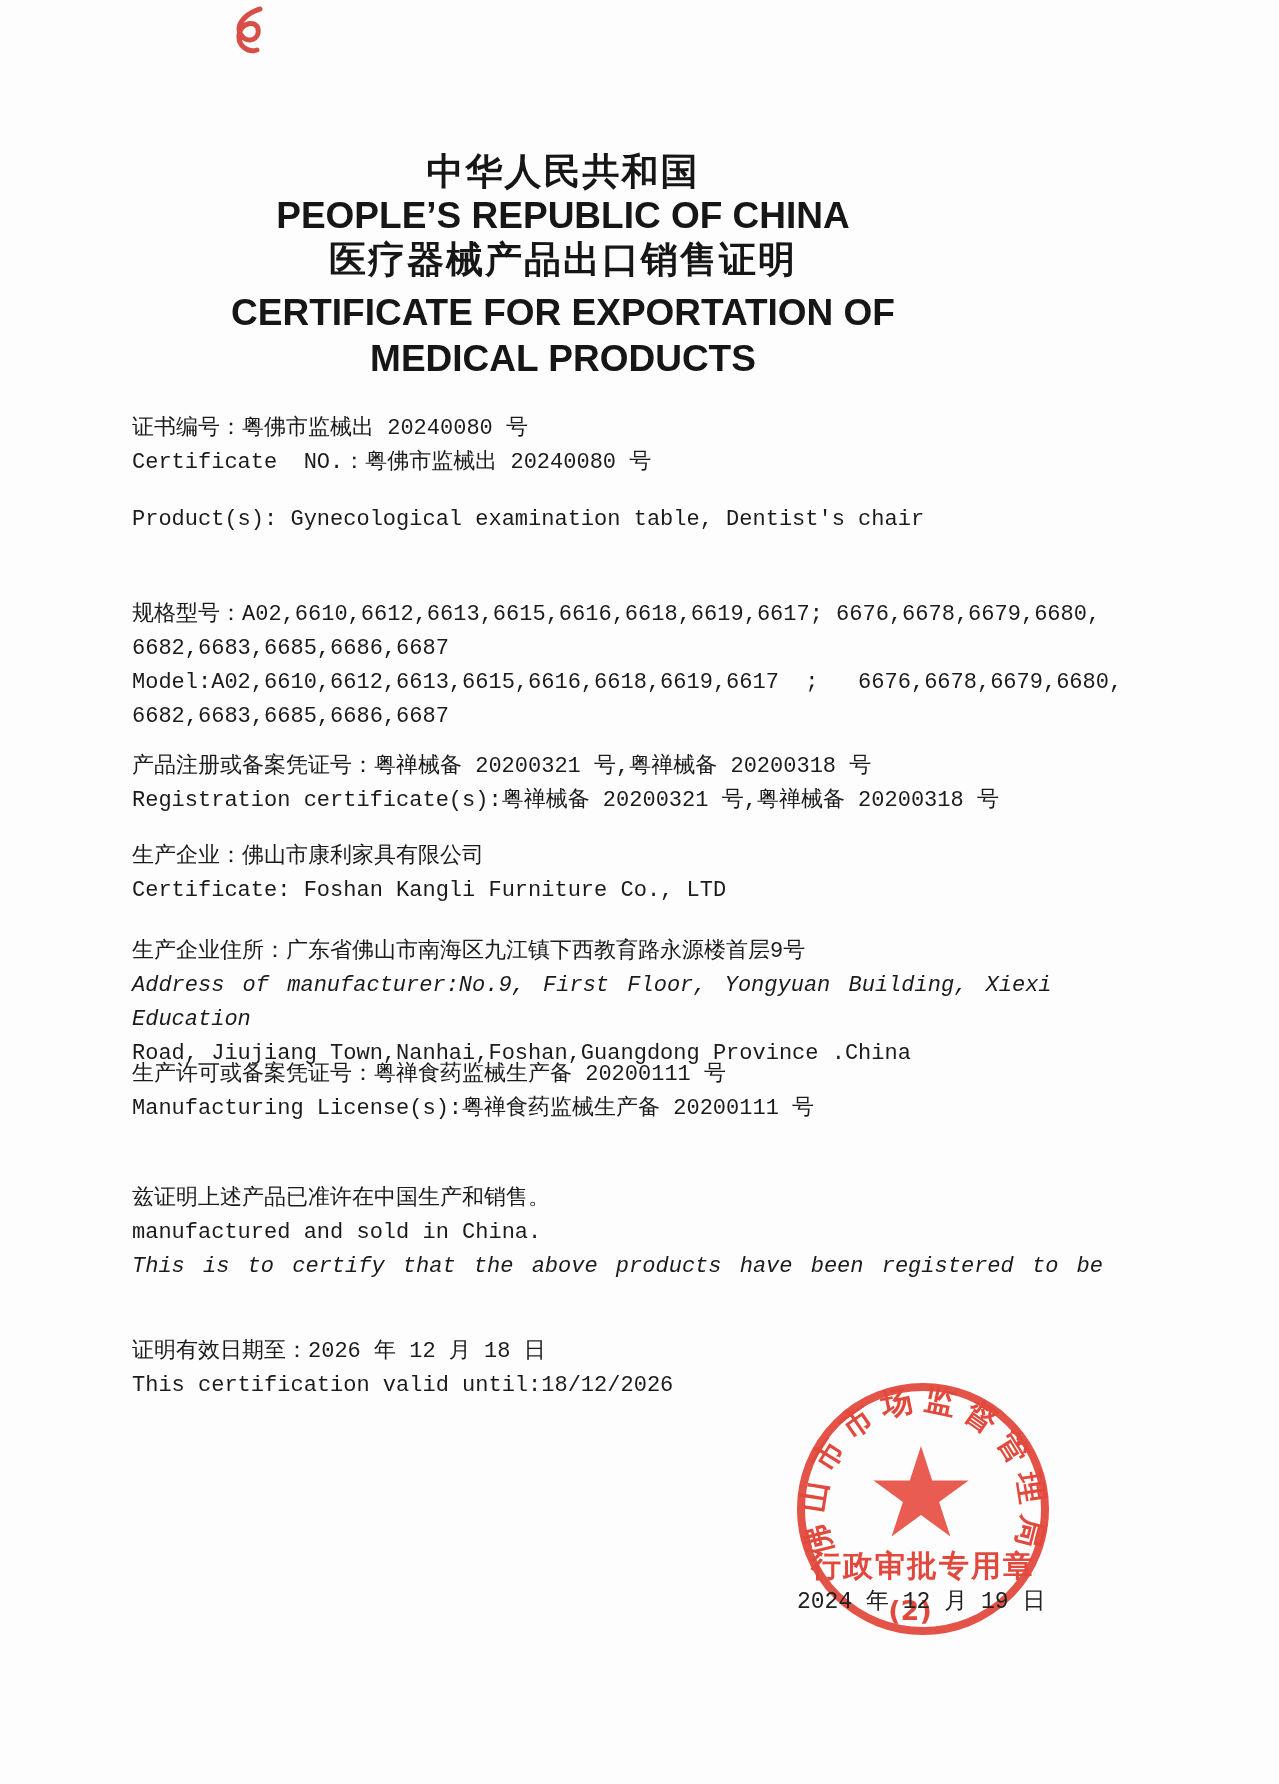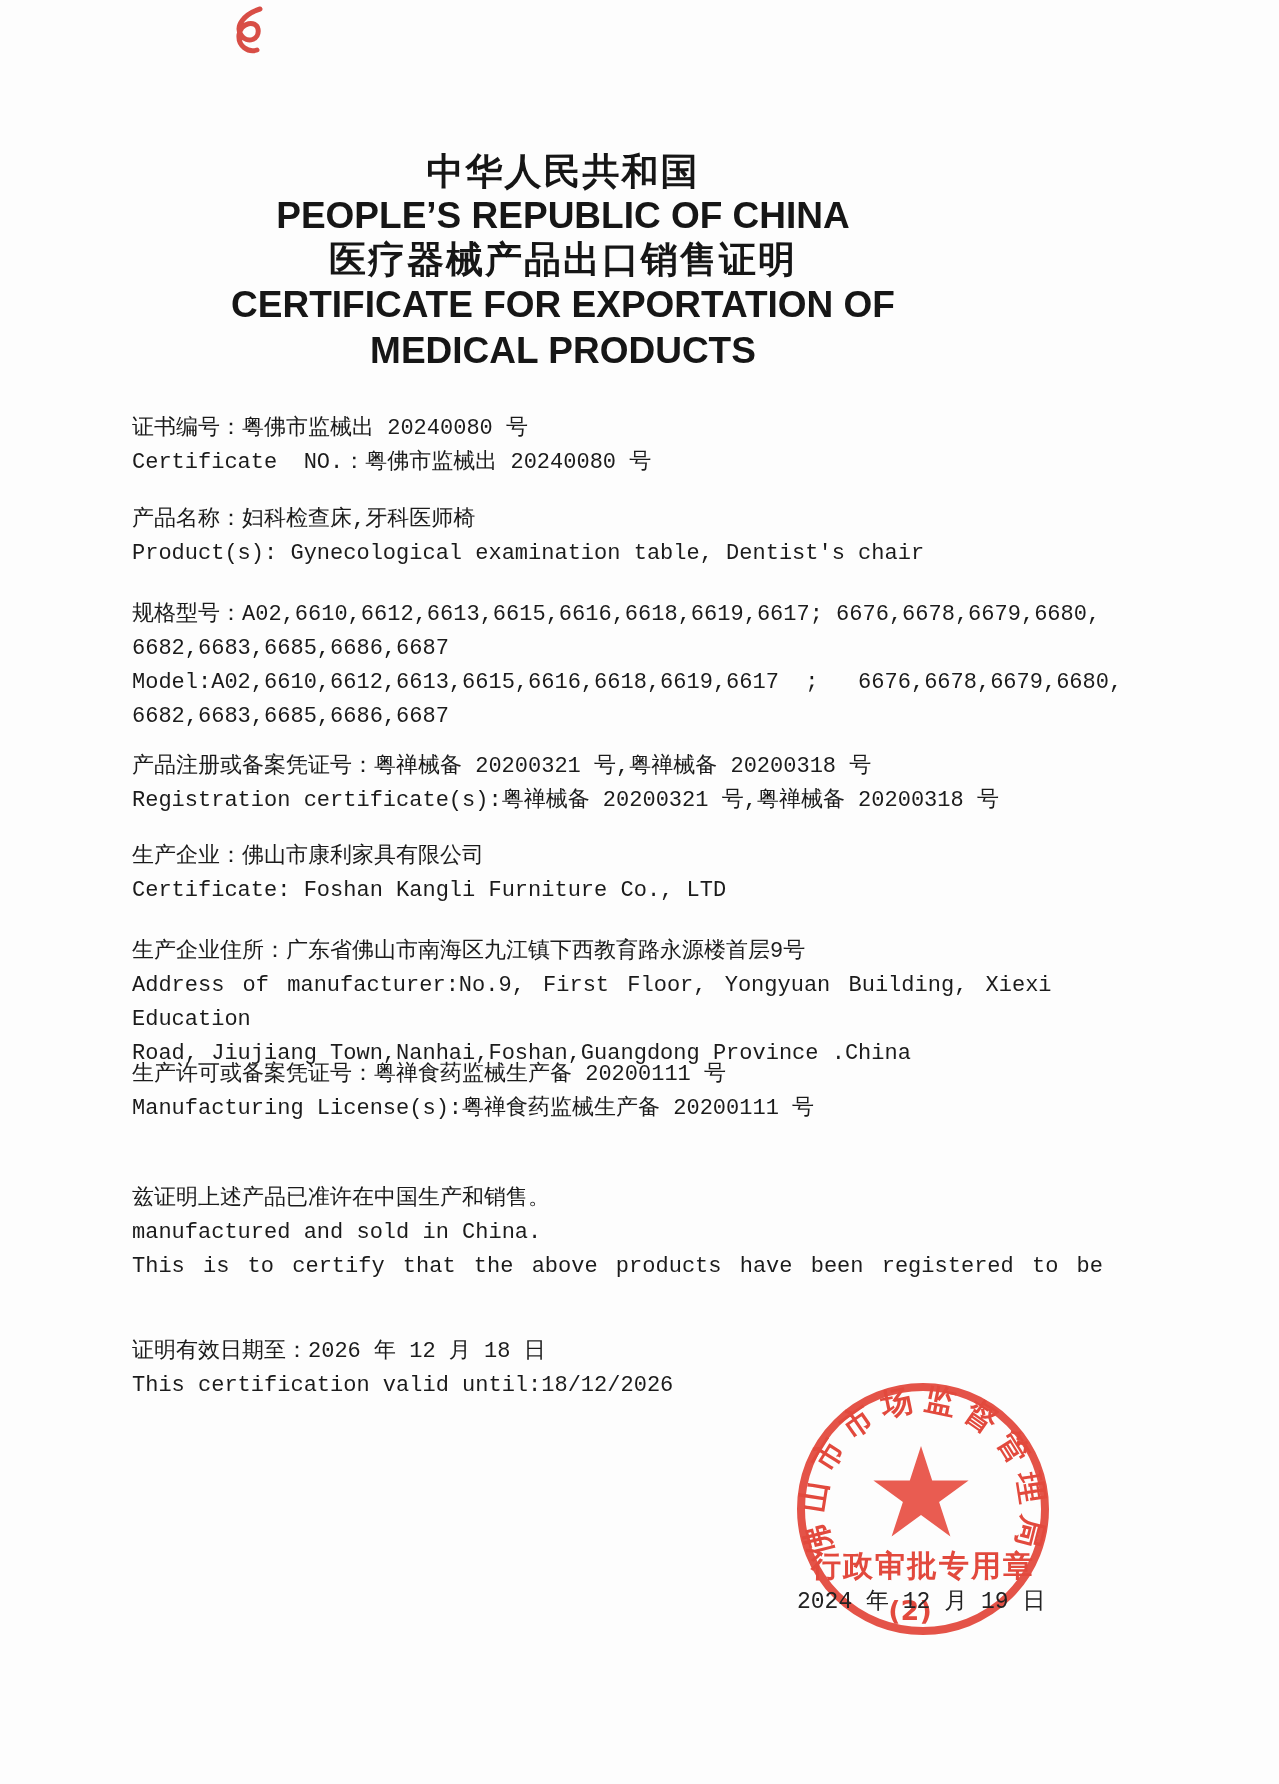--- a/index.html
+++ b/index.html
@@ -20,30 +20,30 @@
   .title-zh{
     font-family:"DejaVu Sans","Liberation Sans",sans-serif;
     font-size:37px;font-weight:600;letter-spacing:2px;
     line-height:44px;color:#161616;
   }
   .title-en{
     font-family:Liberation Sans, sans-serif;
     font-size:37px;font-weight:600;letter-spacing:0px;
     line-height:44px;color:#161616;
   }
-  .title-en.wrap{max-width:800px;margin:0 auto;line-height:46px;}
+  .title-en.wrap{max-width:800px;margin:8px auto;line-height:46px;}
   
   .section{
     position:absolute;left:132px;width:1000px;
   }
   .line{
     font-size:22px;line-height:34px;
     white-space:pre-wrap;color:#1b1b1b;
   }
-  .line.justified{word-spacing:5px;}
+  .line.justified{word-spacing:5px;font-style:italic;}
   
   .stamp{
     position:absolute;left:788px;top:1378px;width:272px;height:272px;
     opacity:0.92;
   }
   .stamp svg{display:block;}
   .stamp-date{
     position:absolute;left:797px;top:1585px;
     font-size:23px;color:#222;white-space:pre;z-index:3;text-align:right;
   }
@@ -64,21 +64,20 @@
     <div class="title-zh">医疗器械产品出口销售证明</div>
     <div class="title-en wrap">CERTIFICATE FOR EXPORTATION OF MEDICAL PRODUCTS</div>
   </div>
 
   <div class="section" style="top:412px">
     <div class="line">证书编号：粤佛市监械出 20240080 号</div>
     <div class="line">Certificate  NO.：粤佛市监械出 20240080 号</div>
   </div>
 
   <div class="section" style="top:503px">
-    <div class="line">产品名称：妇科检查床,牙科医师椅</div>
     <div class="line">Product(s): Gynecological examination table, Dentist's chair</div>
   </div>
 
   <div class="section" style="top:598px">
     <div class="line">规格型号：A02,6610,6612,6613,6615,6616,6618,6619,6617; 6676,6678,6679,6680,</div>
     <div class="line">6682,6683,6685,6686,6687</div>
     <div class="line">Model:A02,6610,6612,6613,6615,6616,6618,6619,6617  ;   6676,6678,6679,6680,</div>
     <div class="line">6682,6683,6685,6686,6687</div>
   </div>
 

